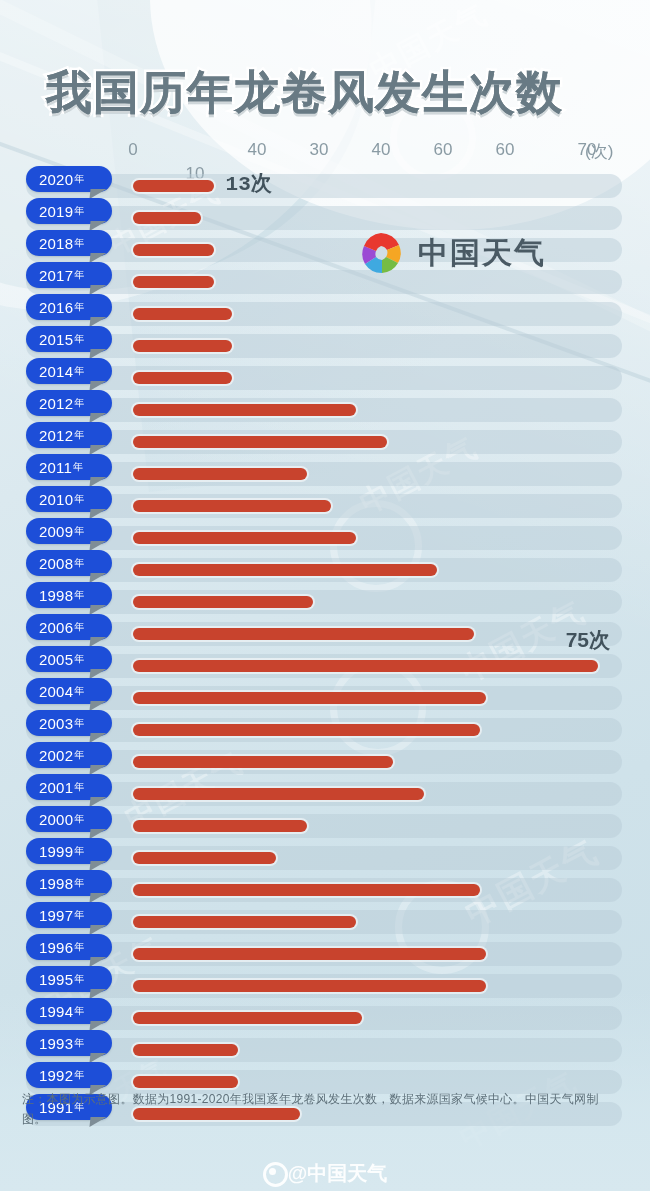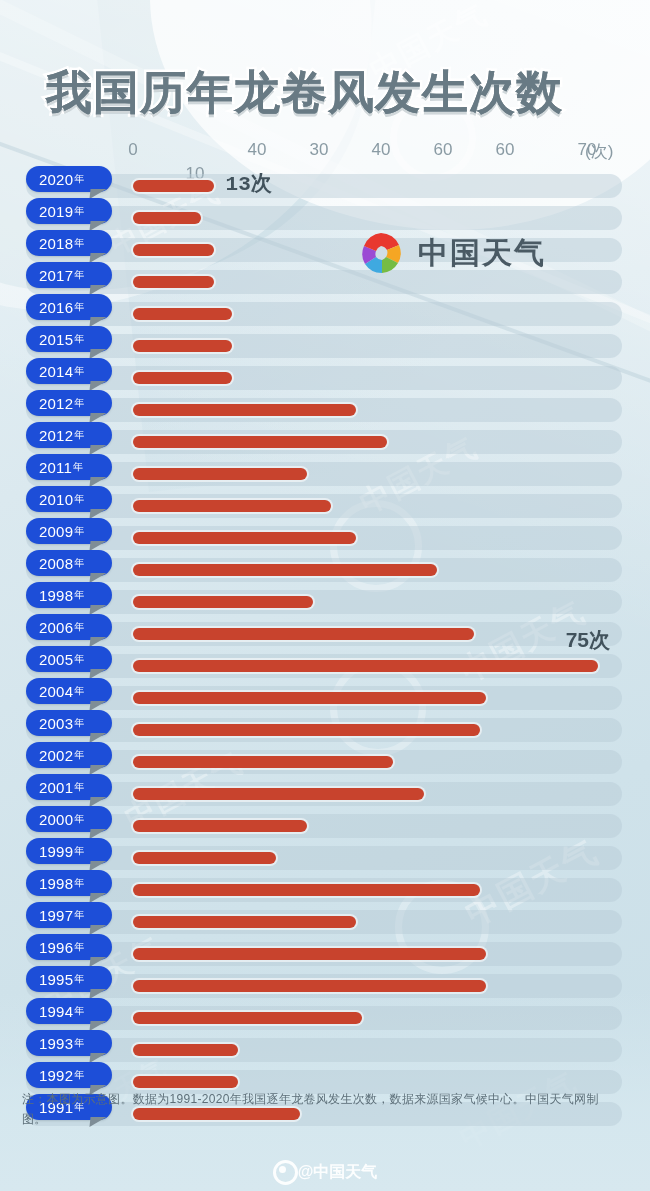--- a/index.html
+++ b/index.html
@@ -111,22 +111,22 @@
   .logo svg{display:block;}
   .logo .logo-text{font-size:30px;font-weight:700;color:#4a5a64;letter-spacing:2px;}
 
   
   .note{
     position:absolute;left:22px;top:1090px;width:592px;
     font-size:12px;line-height:1.65;color:#5d6f79;letter-spacing:.3px;
   }
   .weibo{
     position:absolute;left:0;right:0;top:1160px;
-    display:flex;align-items:center;justify-content:center;
-    color:rgba(255,255,255,.92);font-size:16px;font-weight:700;
+    display:flex;align-items:flex-end;justify-content:center;
+    color:rgba(255,255,255,.92);font-size:20px;font-weight:700;
   }
   .weibo .eye{
     width:19px;height:19px;border-radius:50%;
     border:3px solid rgba(255,255,255,.92);
     position:relative;display:inline-block;
   }
   .weibo .eye::after{content:"";position:absolute;left:3px;top:3px;
     width:7px;height:7px;border-radius:50%;background:rgba(255,255,255,.92);}
 </style>
 </head>

